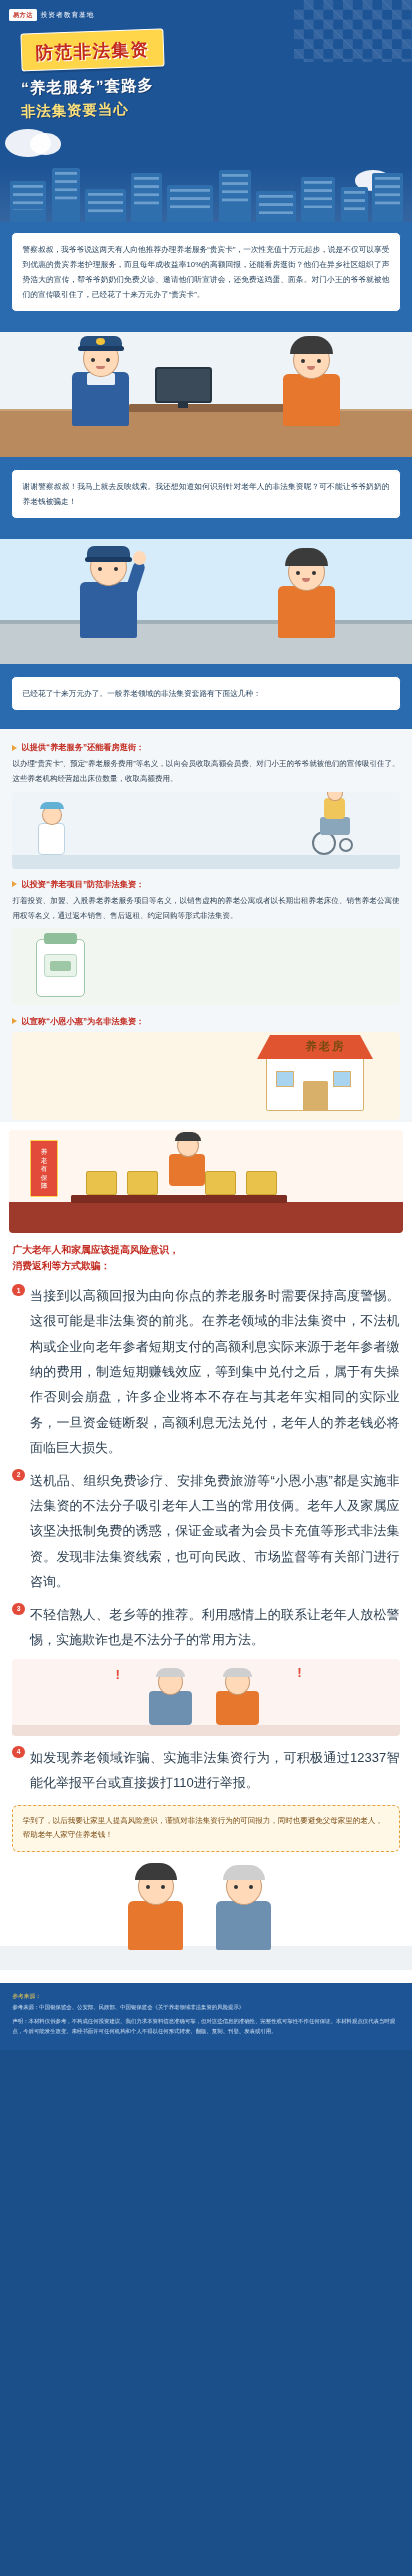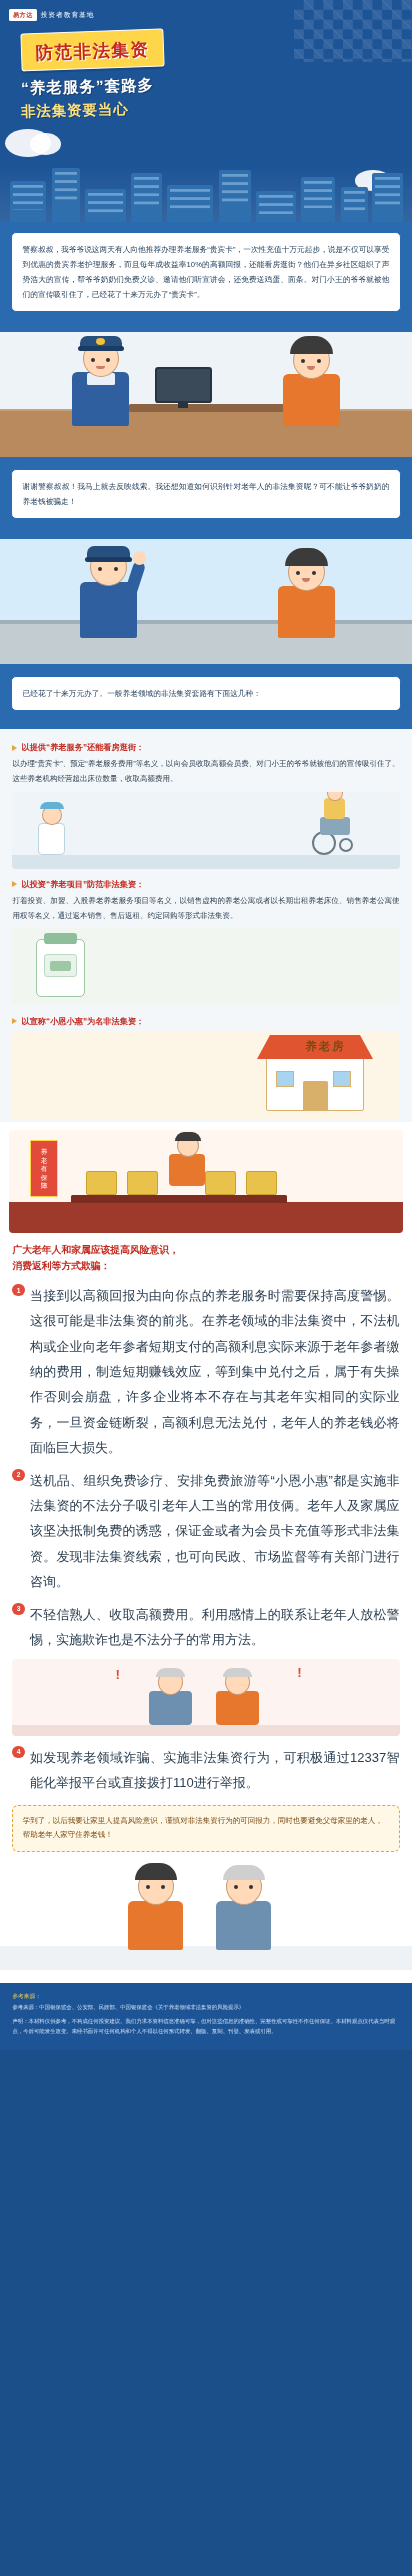--- a/index.html
+++ b/index.html
@@ -407,21 +407,21 @@
     <div class="numitem">
       <div class="numbadge">1</div>
       <div class="numtext">当接到以高额回报为由向你点的养老服务时需要保持高度警惕。这很可能是非法集资的前兆。在养老领域的非法集资中，不法机构或企业向老年参者短期支付的高额利息实际来源于老年参者缴纳的费用，制造短期赚钱效应，等到集中兑付之后，属于有失操作否则会崩盘，许多企业将本不存在与其老年实相同的实际业务，一旦资金链断裂，高额利息无法兑付，老年人的养老钱必将面临巨大损失。</div>
     </div>
     <div class="numitem">
       <div class="numbadge">2</div>
       <div class="numtext">送机品、组织免费诊疗、安排免费旅游等“小恩小惠”都是实施非法集资的不法分子吸引老年人工当的常用伎俩。老年人及家属应该坚决抵制免费的诱惑，保证金或者为会员卡充值等形式非法集资。发现非法集资线索，也可向民政、市场监督等有关部门进行咨询。</div>
     </div>
     <div class="numitem">
       <div class="numbadge">3</div>
-      <div class="numtext">不轻信熟人、收取高额费用。利用感情上的联系让老年人放松警惕，实施欺诈也是不法分子的常用方法。</div>
+      <div class="numtext">不轻信熟人、老乡等的推荐。利用感情上的联系让老年人放松警惕，实施欺诈也是不法分子的常用方法。</div>
     </div>
 
     <div class="illus" style="height:77px;background:#fdf3f1;margin:7.2px 12.4px 1px 12.4px;">
       <div style="position:absolute;left:0;right:0;bottom:0;height:11.3px;background:#f0ded9;"></div>
       <div style="position:absolute;left:129px;bottom:11.3px;width:57px;height:58px;">
         <div style="position:absolute;left:7.2px;bottom:0;width:43px;height:34px;background:#6d8fb0;border-radius:4.1px;"></div>
         <div style="position:absolute;left:16.5px;bottom:30px;width:25px;height:26px;background:#ffd9b8;border-radius:50%;border:1px solid #c89b74;"></div>
         <div style="position:absolute;left:14.4px;bottom:48px;width:29px;height:9.3px;background:#cfcfcf;border-radius:15.5px 15.5px 0 0;"></div>
       </div>
       <div style="position:absolute;left:196px;bottom:11.3px;width:57px;height:58px;">

